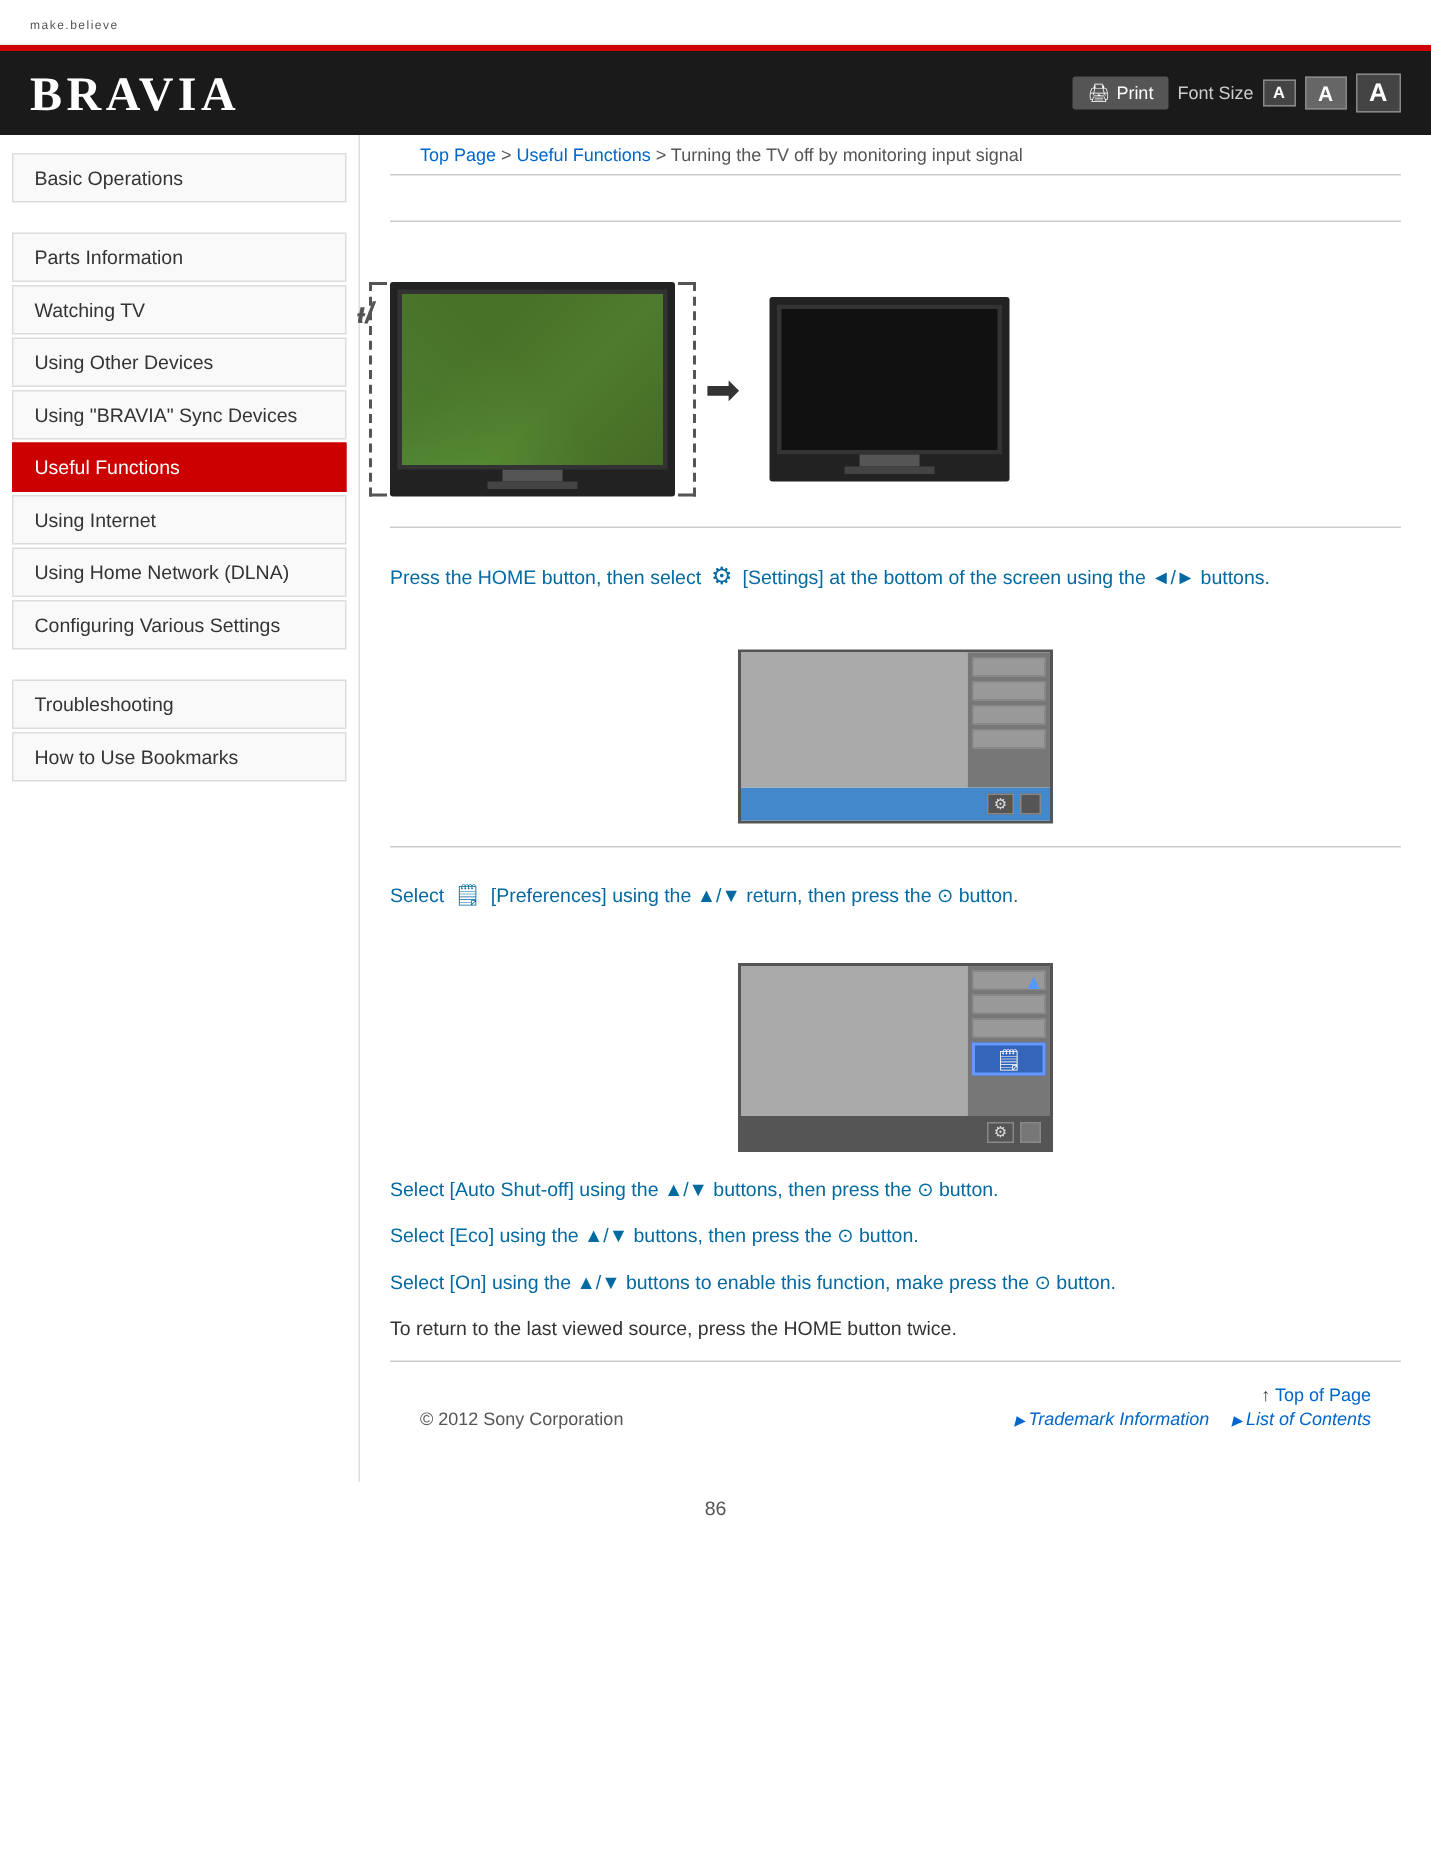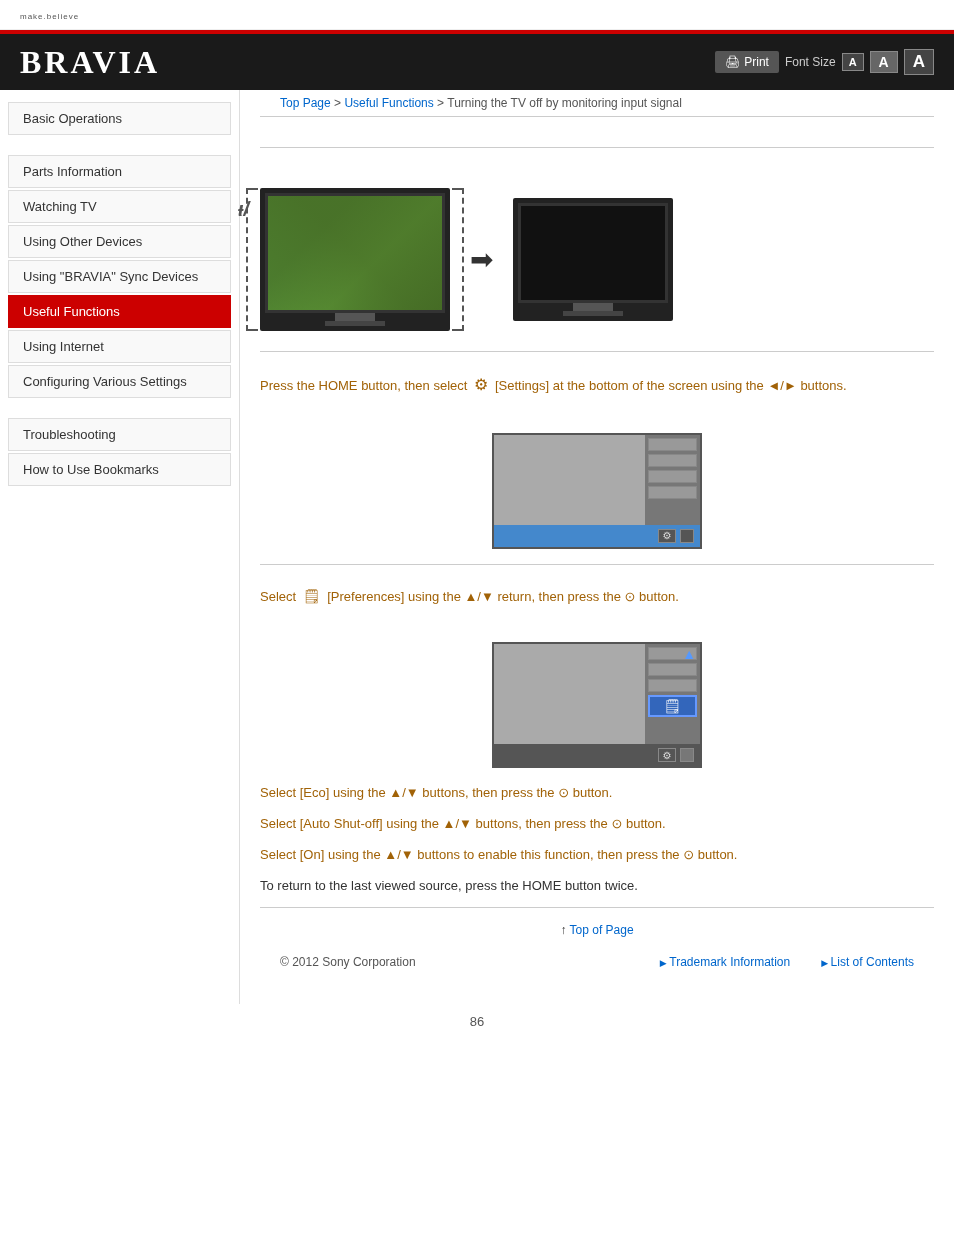--- a/index.html
+++ b/index.html
@@ -47,28 +47,28 @@
     .tv-stand { width: 40px; height: 8px; background: #555; margin: 0 auto; }
     .tv-base { width: 60px; height: 5px; background: #444; margin: 0 auto; }
     .tv-body { background: #222; padding: 5px; border-radius: 2px; }
     .arrow-icon { font-size: 28px; color: #333; }
     .tv-screen-off { width: 150px; height: 100px; background: #111; border: 3px solid #333; }
 
     
     .menu-screenshot { margin: 15px 0; display: flex; justify-content: center; }
 
     
-    .step-text { font-size: 13px; color: #a16207; line-height: 1.6; margin: 10px 0; }
+    .step-text { font-size: 13px; color: #0369a1; line-height: 1.6; margin: 10px 0; }
 
     
     .footer-section { border-top: 1px solid #ccc; padding: 15px 20px; margin-top: 10px; }
-    .top-of-page { text-align: center; margin-bottom: 18px; font-size: 12px; }
+    .top-of-page { text-align: right; margin-bottom: 2px; font-size: 12px; }
     .top-of-page a { color: #0066cc; text-decoration: none; font-size: 12px; }
     .footer-bottom { display: flex; justify-content: space-between; align-items: center; font-size: 12px; color: #555; text-align: center; }
-    .footer-links { display: flex; gap: 31px; }
+    .footer-links { display: flex; gap: 15px; font-style: italic; }
     .footer-links a { color: #0066cc; text-decoration: none; font-size: 12px; }
     .footer-links a::before { content: '▶ '; font-size: 9px; }
 
     .page-number { text-align: center; padding: 10px; font-size: 13px; color: #555; }
   </style>
 </head>
 <body>
 
 <div class="sony-header">
   <div class="sony-tagline">make.believe</div>
@@ -92,20 +92,21 @@
 
   <div class="sidebar">
     <div class="sidebar-item">Basic Operations</div>
     <div class="sidebar-divider"></div>
     <div class="sidebar-item">Parts Information</div>
     <div class="sidebar-item">Watching TV</div>
     <div class="sidebar-item">Using Other Devices</div>
     <div class="sidebar-item">Using "BRAVIA" Sync Devices</div>
     <div class="sidebar-item active">Useful Functions</div>
     <div class="sidebar-item">Using Internet</div>
+    <div class="sidebar-item">Using Home Network (DLNA)</div>
     <div class="sidebar-item">Configuring Various Settings</div>
     <div class="sidebar-divider"></div>
     <div class="sidebar-item">Troubleshooting</div>
     <div class="sidebar-item">How to Use Bookmarks</div>
   </div>
 
   <div class="content">
 
     <div class="breadcrumb">
       <a href="#">Top Page</a><span> &gt; </span><a href="#">Useful Functions</a><span> &gt;  Turning the TV off by monitoring input signal</span>
@@ -190,23 +191,23 @@
             <div style="position:absolute; top:2px; right:4px; color:#5599ff; font-size:14px;">▲</div>
           </div>
         </div>
         <div style="height:22px; background:#555; display:flex; align-items:center; justify-content:flex-end; padding:0 6px; gap:4px;">
           <div style="width:18px; height:14px; background:#555; border:1px solid #888; display:flex; align-items:center; justify-content:center; font-size:10px; color:#ddd;">⚙</div>
           <div style="width:14px; height:14px; background:#777; border:1px solid #888;"></div>
         </div>
       </div>
     </div>
 
+    <p class="step-text">Select [Auto Shut-off] using the ▲/▼ buttons, then press the ⊙ button.</p>
     <p class="step-text">Select [Eco] using the ▲/▼ buttons, then press the ⊙ button.</p>
-    <p class="step-text">Select [Auto Shut-off] using the ▲/▼ buttons, then press the ⊙ button.</p>
-    <p class="step-text">Select [On] using the ▲/▼ buttons to enable this function, then press the ⊙ button.</p>
+    <p class="step-text">Select [On] using the ▲/▼ buttons to enable this function, make press the ⊙ button.</p>
 
     <p class="description-text" style="margin-top:10px;">To return to the last viewed source, press the HOME button twice.</p>
 
     <div class="footer-section">
       <div class="top-of-page">
         <span>↑ </span><a href="#">Top of Page</a>
       </div>
       <div class="footer-bottom">
         <span class="copyright">© 2012 Sony Corporation</span>
         <div class="footer-links">

